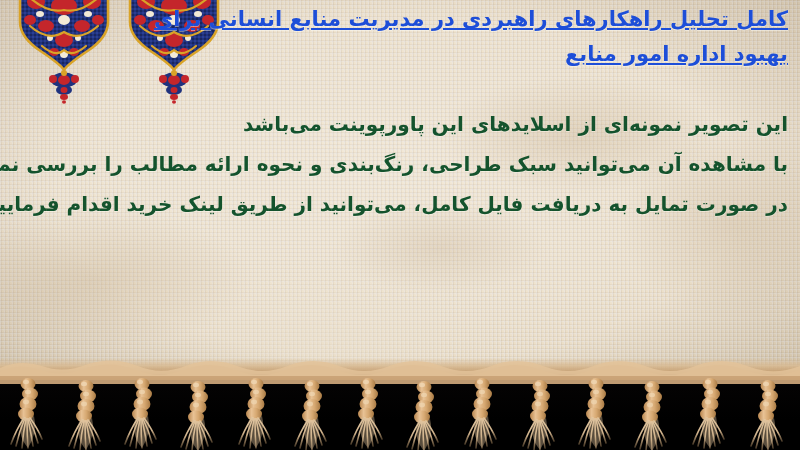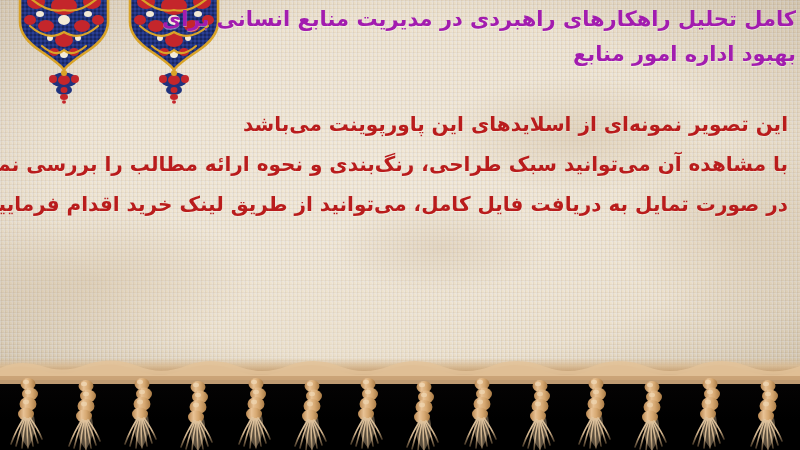--- a/index.html
+++ b/index.html
@@ -80,38 +80,39 @@
   
   .text-layer {
     position: absolute;
     inset: 0;
     direction: rtl;
     text-align: right;
   }
   .title-block {
     position: absolute;
     top: 2px;
-    right: 4px;
+    right: 12px;
     width: 560px;
-    color: #a21caf;
+    color: #1d4ed8;
     font-size: 21px;
     font-weight: 700;
     line-height: 35px;
     letter-spacing: 0px;
     text-shadow: 0 1px 0 rgba(255,252,244,0.45);
+    text-decoration: underline;
   }
   .title-line { display: block; white-space: nowrap; }
   .title-line.l2 { padding-left: 110px; }
 
   .body-block {
     position: absolute;
     top: 104px;
     right: 12px;
     width: 678px;
-    color: #b91c1c;
+    color: #14532d;
     font-size: 20px;
     font-weight: 600;
     line-height: 40px;
     text-shadow: 0 1px 0 rgba(255,252,244,0.40);
   }
   .body-line { display: block; white-space: nowrap; }
 
   
   .fringe-wrap {
     position: absolute;

